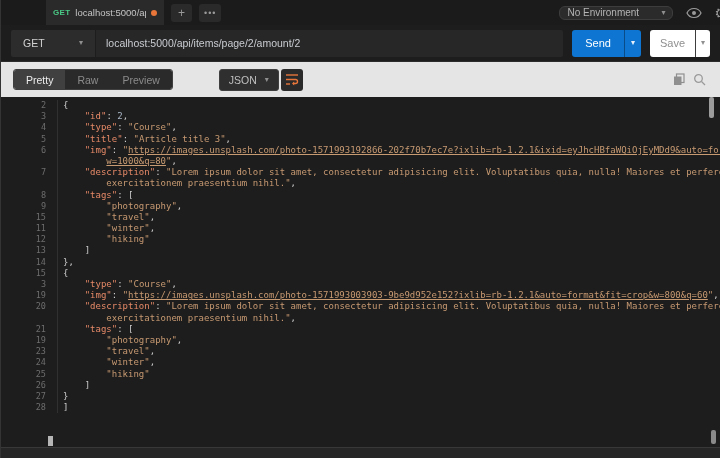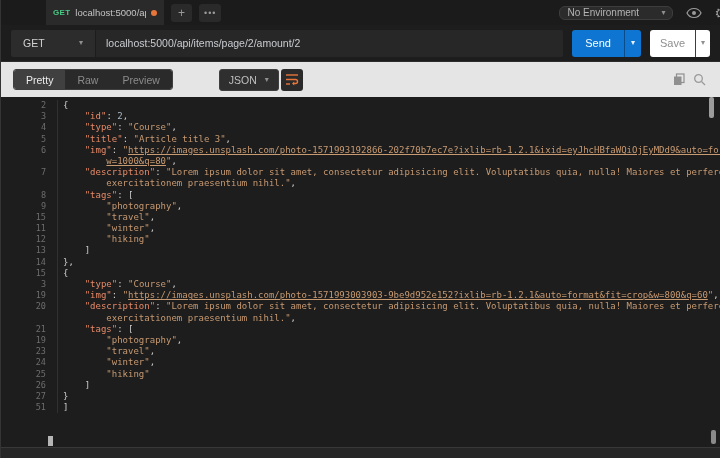--- a/index.html
+++ b/index.html
@@ -270,21 +270,21 @@
         </div>
         <div class="crow">
           <span class="ln">26</span>
           <span class="tx"><span class="tk-pun">    ]</span></span>
         </div>
         <div class="crow">
           <span class="ln">27</span>
           <span class="tx"><span class="tk-pun">}</span></span>
         </div>
         <div class="crow">
-          <span class="ln">51</span>
+          <span class="ln">28</span>
           <span class="tx"><span class="tk-pun">]</span></span>
         </div>
       </div>
     <div class="cursor-block"></div>
     <div class="thumb-top"></div>
     <div class="thumb-bottom"></div>
   </div>
 
   <div class="footer"></div>
 

